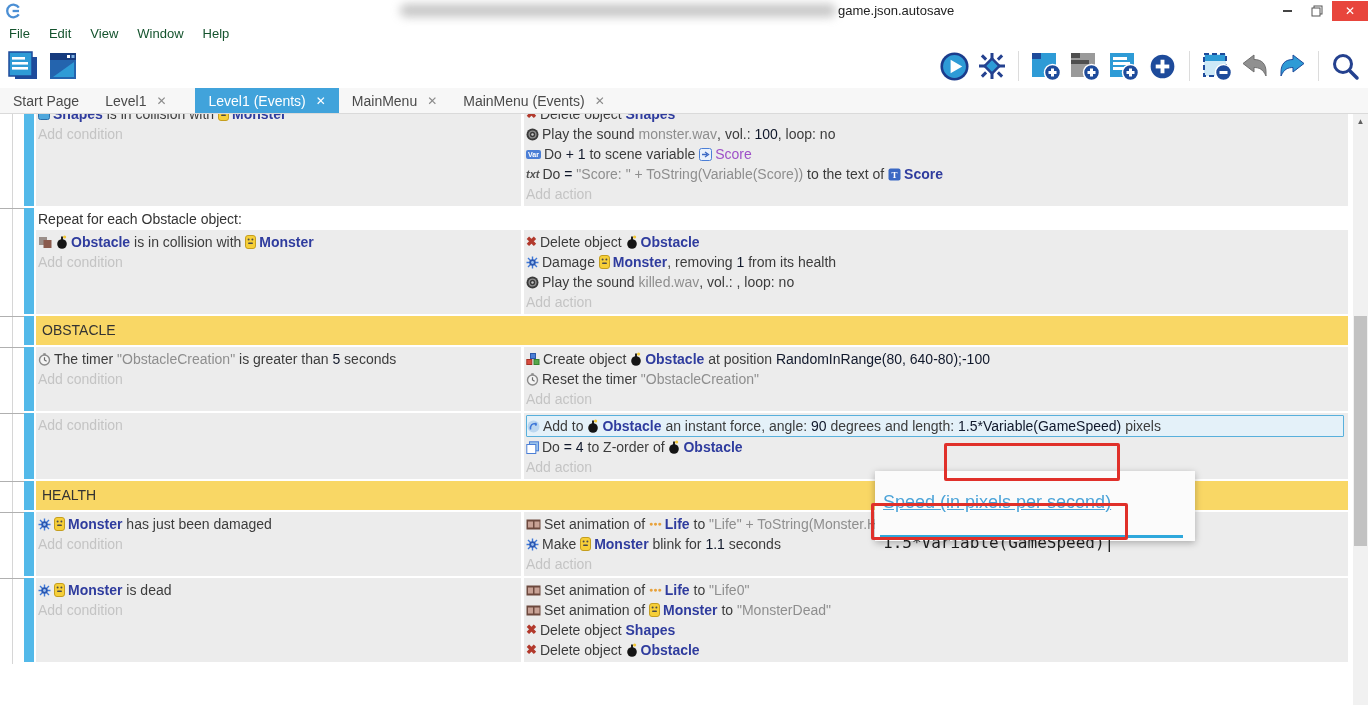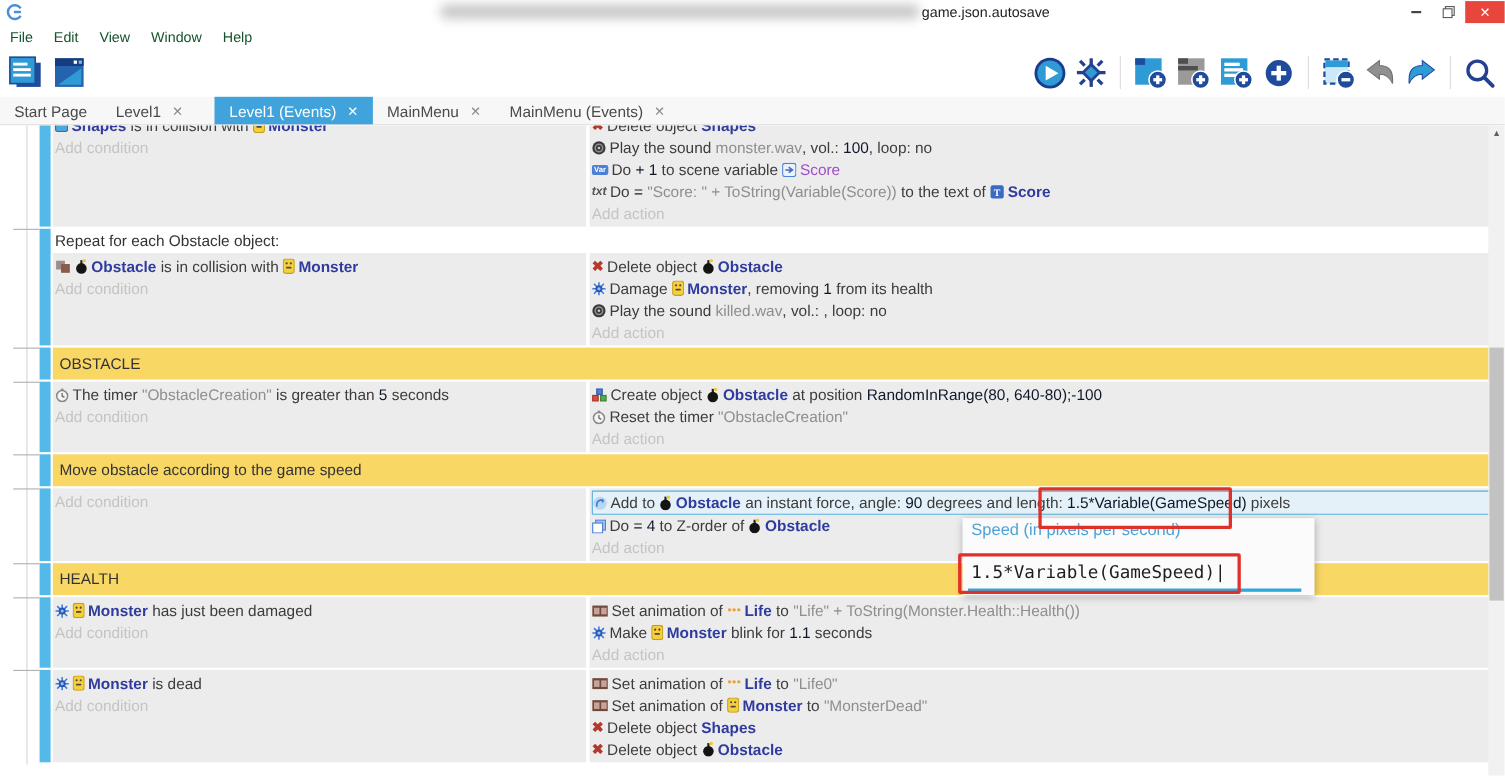--- a/index.html
+++ b/index.html
@@ -25,21 +25,21 @@
   .tbtn{display:flex;align-items:center;justify-content:center;}
   .tsep{width:1px;height:30px;background:#DCDCDC;margin:0 4px;}
   
   .tabbar{height:25px;display:flex;align-items:stretch;background:#F7F7F7;border-bottom:1px solid #DADADA;font-size:14px;color:#4a4a4a;}
   .tab{display:flex;align-items:center;padding:0 13px;gap:10px;white-space:nowrap;}
   .tab .tclose{color:#8a8a8a;font-size:12px;}
   .tab.active{background:#41A3DB;color:#fff;margin-left:16px;}
   .tab.active .tclose{color:#fff;}
   
   .events{position:relative;height:592px;overflow:hidden;background:#fff;}
-  .events-inner{position:absolute;left:12px;top:0;width:1353px;}
+  .events-inner{position:absolute;left:0;top:0;width:1353px;}
   .events-inner::before{content:'';position:absolute;left:12px;top:0;bottom:0;width:1px;background:#D6D6D6;}
   .block{display:flex;margin-bottom:2px;position:relative;}
   .block.clip{margin-top:-12px;}
   .gutter{width:24px;border-top:1px solid #B0B0B0;}
   .bar{width:10px;background:#53B9E9;margin-right:2px;}
   .bcontent{flex:1;min-width:0;margin-right:5px;}
   .rheader{background:#fff;font-size:14px;color:#333;line-height:22px;padding-left:2px;}
   .comment{background:#F9D765;height:29px;line-height:29px;font-size:14px;color:#333;padding-left:6px;}
   .cells{display:flex;}
   .cell{background:#ECECEC;padding:2px 4px 2px 2px;}
@@ -59,21 +59,21 @@
   .badge-var{background:#4C7FD6;color:#fff;font-size:7px;font-weight:bold;padding:1px 2px;border-radius:2px;line-height:1;}
   .badge-txt{color:#555;font-style:italic;font-size:11px;font-weight:bold;}
   .dots{color:#E8A23C;font-size:7px;letter-spacing:0;}
   
   .vscroll{position:absolute;right:0;top:0;bottom:0;width:15px;background:#F1F1F1;}
   .vscroll .arrow{position:absolute;top:3px;left:0;right:0;text-align:center;font-size:8px;color:#5f5f5f;}
   .vthumb{position:absolute;left:1px;width:13px;top:202px;height:230px;background:#C2C2C2;}
   
   .popup{position:absolute;left:875px;top:471px;width:320px;height:70px;background:#FBFBFB;
          box-shadow:0 2px 7px rgba(0,0,0,.28);z-index:10;}
-  .popup-label{font-size:15px;color:#4BA3D8;padding:2px 0 0 8px;}
+  .popup-label{font-size:18px;color:#4BA3D8;padding:21px 0 0 8px;text-decoration:underline;}
   .popup-value{font-family:"DejaVu Sans Mono",monospace;font-size:16px;color:#1d1d1d;padding-left:8px;margin-top:20px;white-space:pre;}
   .popup-underline{position:absolute;left:5px;right:12px;bottom:3px;height:3px;background:#2FA8DC;}
   
   .redbox{position:absolute;border:3px solid #E0302A;border-radius:2px;z-index:20;background:transparent;}
   #redbox1{left:944px;top:443px;width:170px;height:32px;}
   #redbox2{left:871px;top:503px;width:251px;height:31px;}
 </style>
 </head>
 <body>
 
@@ -368,27 +368,20 @@
                   </svg></span><span class="seg-p">Reset the timer </span><span class="seg-q">"ObstacleCreation"</span></div>
               <div class="line ph">Add action</div>
             </div>
           </div>
         </div>
       </div>
       <div class="block">
         <div class="gutter"></div>
         <div class="bar"></div>
         <div class="bcontent">
-          <div class="comment">Move obstacle according to the game speed</div>
-        </div>
-      </div>
-      <div class="block">
-        <div class="gutter"></div>
-        <div class="bar"></div>
-        <div class="bcontent">
           <div class="cells">
             <div class="cell cond">
               <div class="line ph">Add condition</div>
             </div>
             <div class="cellgap"></div>
             <div class="cell act">
               <div class="line sel"><span class="eicon"><svg width="13" height="13">
                     <circle cx="6.5" cy="6.5" r="6" fill="#BBD7F0"></circle>
                     <path d="M3.5 9.5 C3 5.5 5 3 9.5 3.5 M9.5 3.5 L7.8 4.6 M9.5 3.5 L8.6 5.8" stroke="#3E78D8" stroke-width="1.5" fill="none"></path>
                   </svg></span><span class="seg-p">Add to </span><span class="eicon"><svg width="12" height="14">

